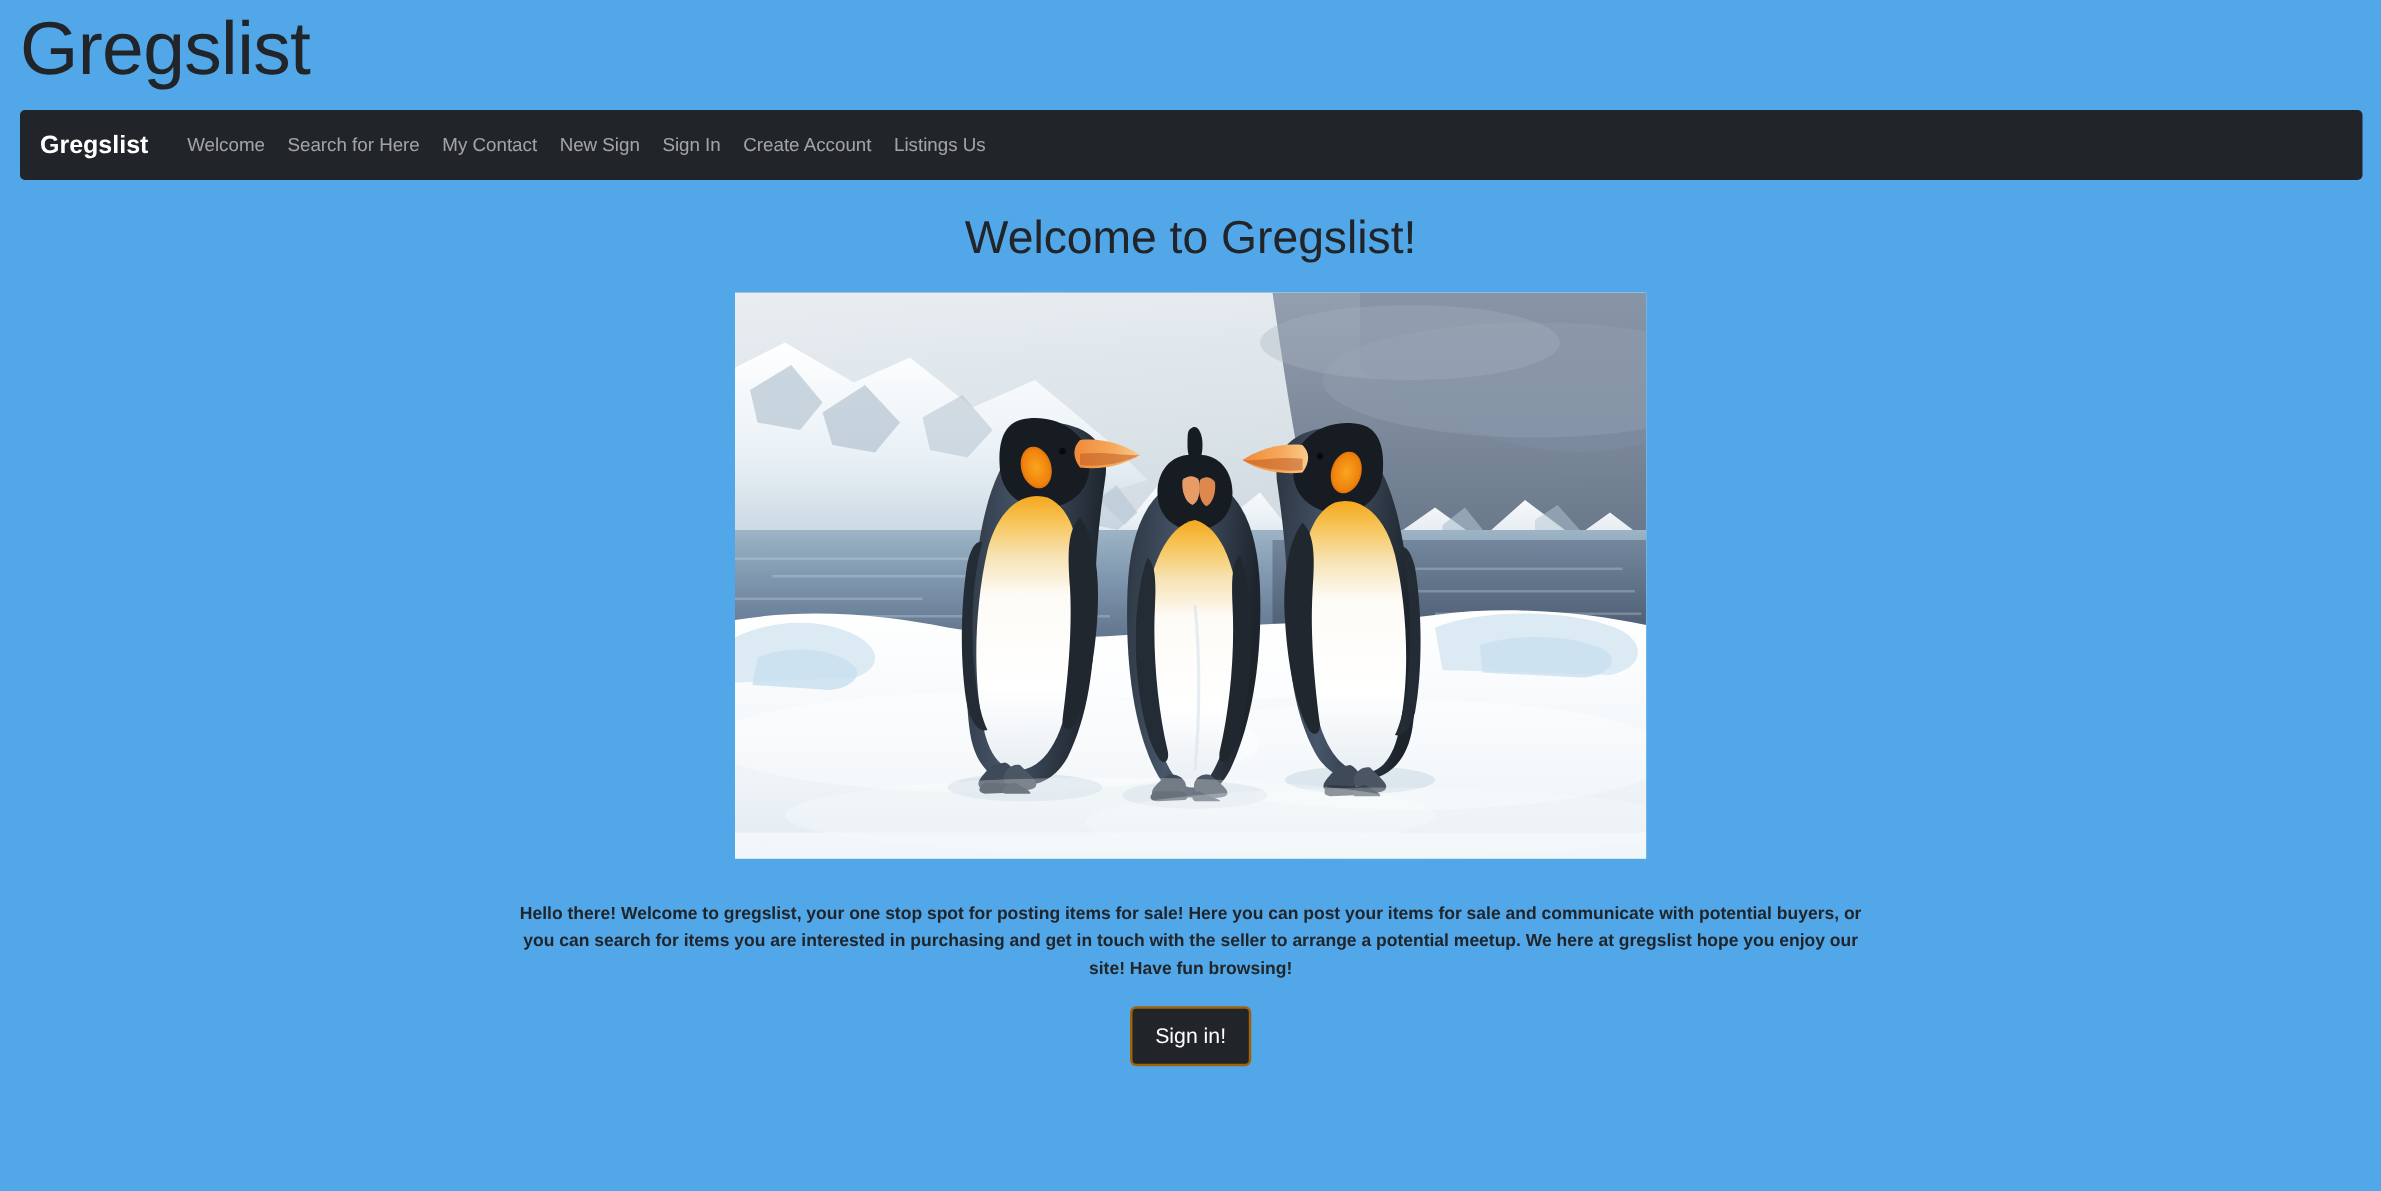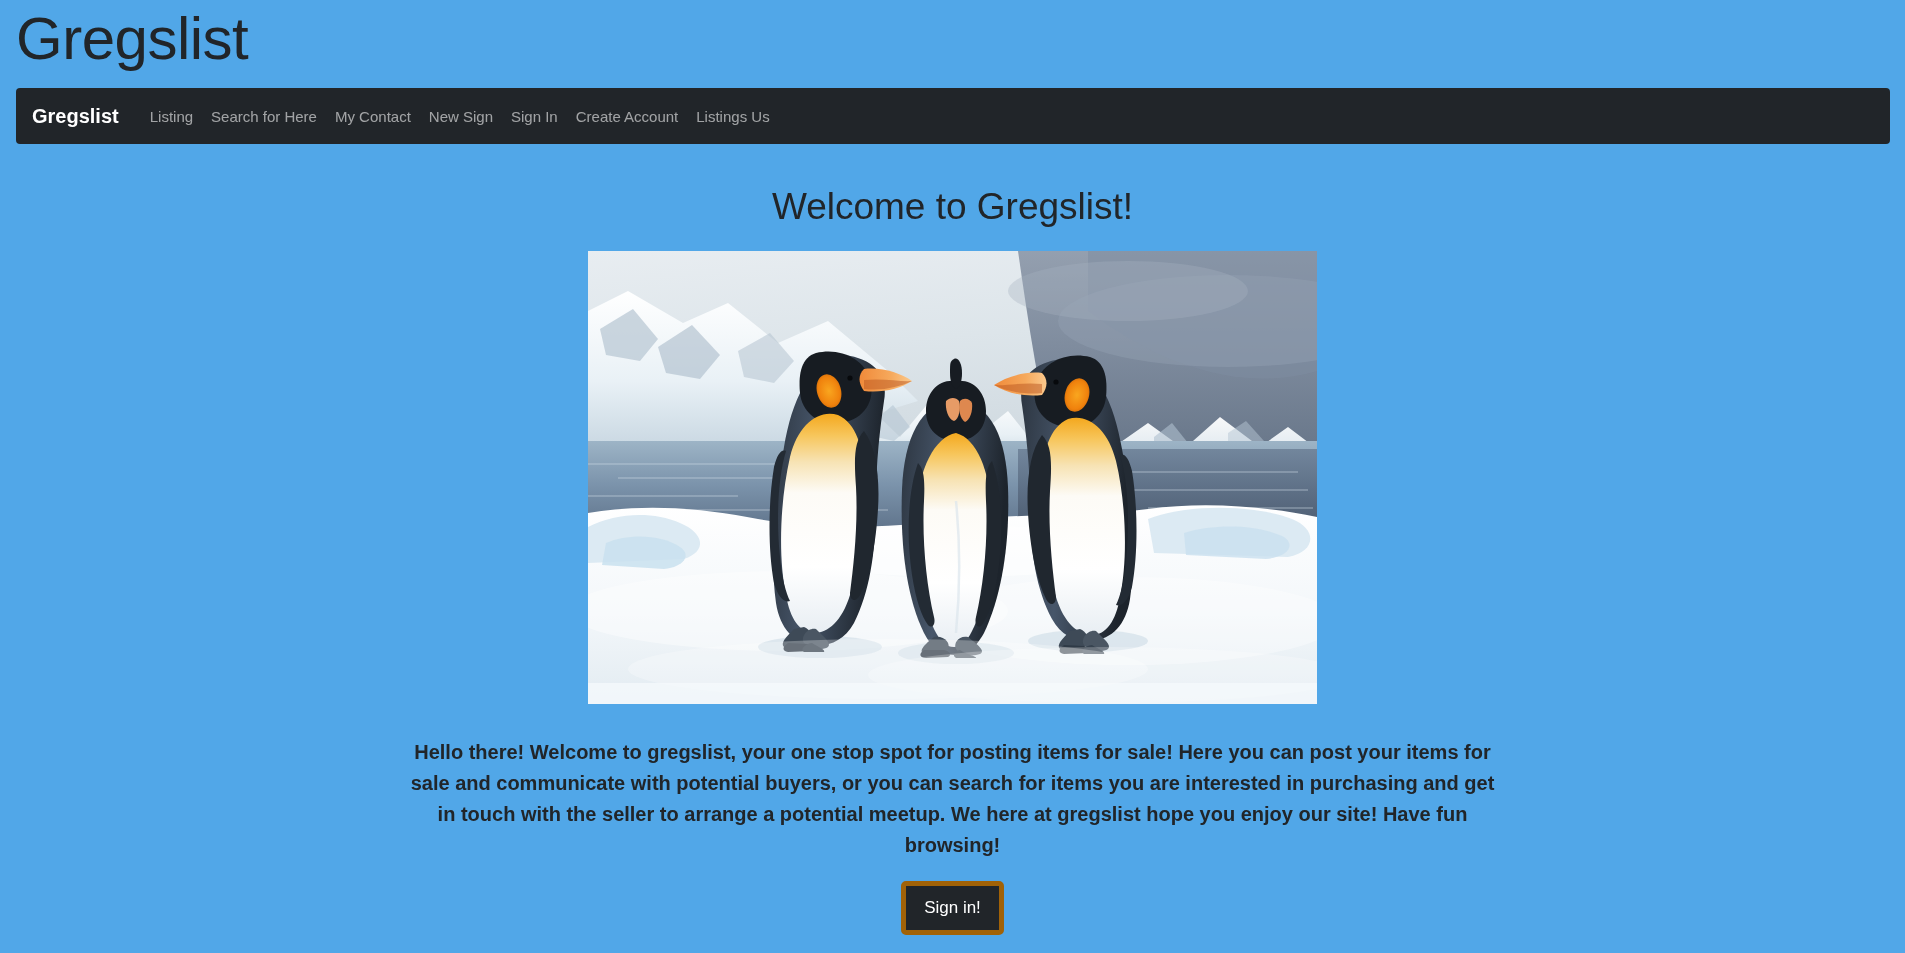--- a/index.html
+++ b/index.html
@@ -65,21 +65,21 @@
     line-height: 1;
     padding: 8px 9px;
     white-space: nowrap;
     text-decoration: none;
     cursor: pointer;
   }
 
   
   .main {
     text-align: center;
-    padding-top: 41px;
+    padding-top: 24px;
   }
   .welcome-heading {
     margin: 0 0 22px 0;
     font-size: 37px;
     font-weight: 400;
     line-height: 1.2;
     color: #212529;
   }
 
   .hero-image {
@@ -92,59 +92,59 @@
   }
   .hero-image svg { display: block; width: 100%; height: 100%; }
 
   .intro-block {
     max-width: 1130px;
     margin: 33px auto 0 auto;
     padding: 0 20px;
   }
   .intro-text {
     margin: 0;
-    font-size: 20px;
+    font-size: 14px;
     font-weight: 700;
     line-height: 1.55;
     color: #212529;
   }
 
   .signin-prompt {
     margin: 38px 0 0 0;
     font-size: 19px;
     font-weight: 700;
     line-height: 1.3;
     color: #212529;
   }
 
   .signin-button {
     margin-top: 20px;
     display: inline-block;
     background: #212529;
     color: #ffffff;
-    border: 5px solid #a16207;
+    border: 2px solid #a16207;
     border-radius: 5px;
     font-family: "Liberation Sans", sans-serif;
     font-size: 17px;
     font-weight: 400;
     line-height: 1.5;
     padding: 9px 18px;
     cursor: pointer;
   }
 </style>
 </head>
 <body>
 
 <h1 class="page-title">Gregslist</h1>
 
 <nav class="navbar">
   <a class="navbar-brand">Gregslist</a>
   <ul class="nav-list">
     <li class="nav-item">
-      <a class="nav-link">Listing</a>
+      <a class="nav-link">Welcome</a>
     </li>
     <li class="nav-item">
       <a class="nav-link">Search for Here</a>
     </li>
     <li class="nav-item">
       <a class="nav-link">My Contact</a>
     </li>
     <li class="nav-item">
       <a class="nav-link">New Sign</a>
     </li>

